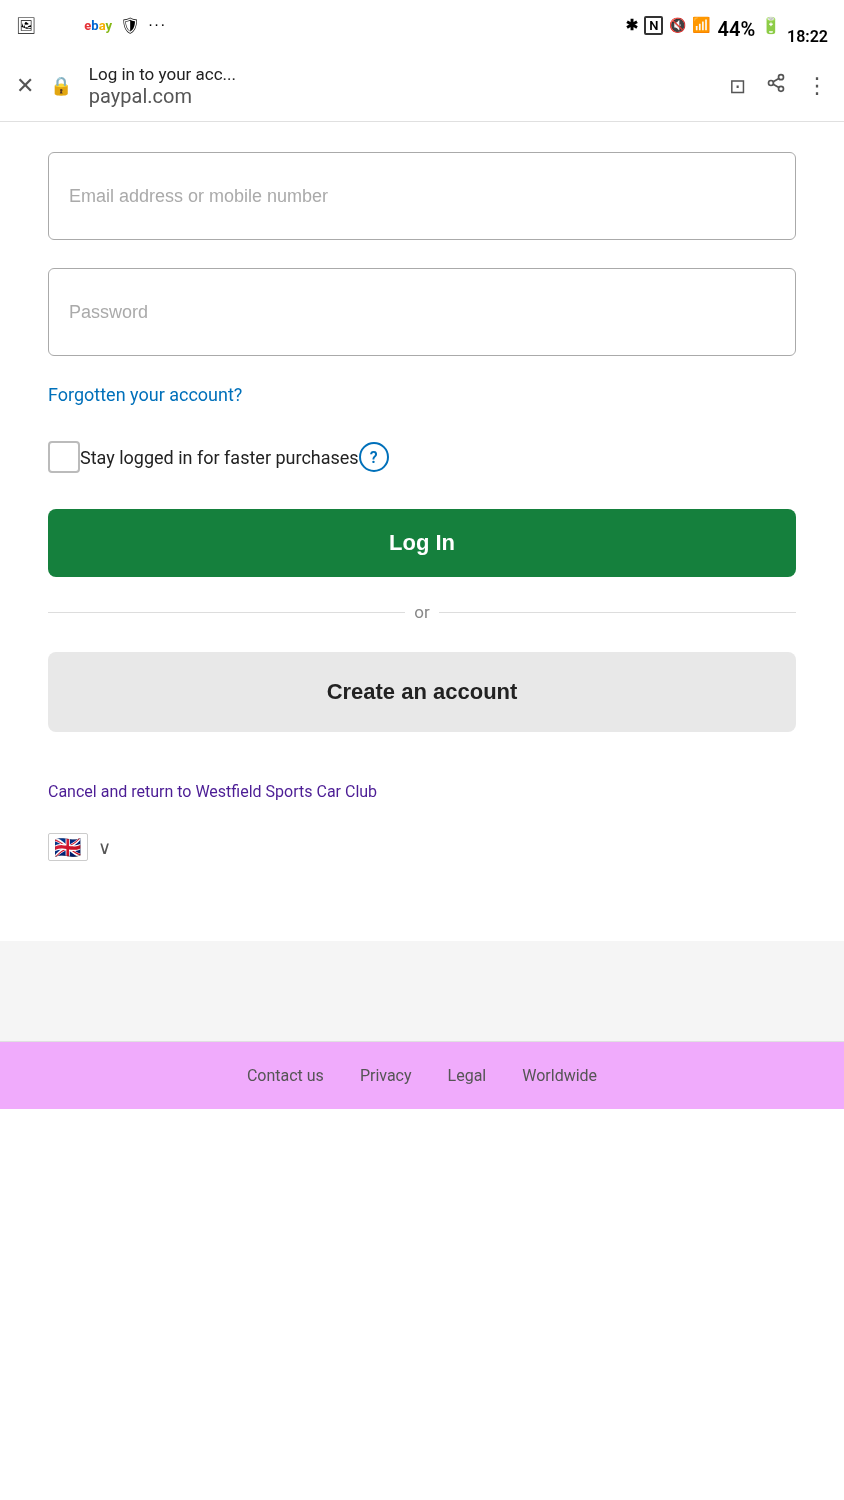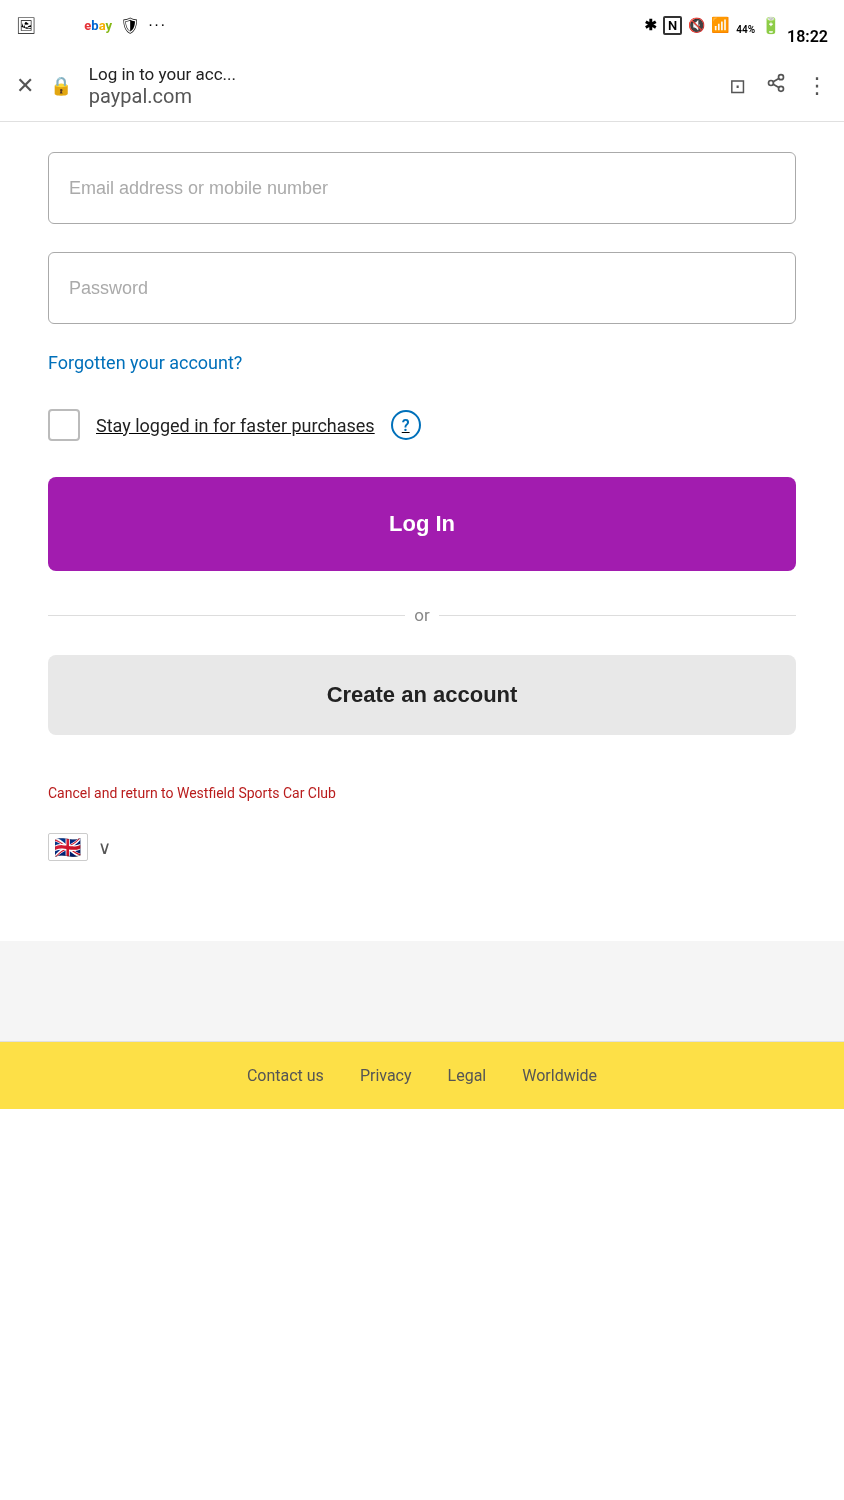--- a/index.html
+++ b/index.html
@@ -75,21 +75,21 @@
       cursor: pointer;
     }
 
     
     .main-content {
       padding: 30px 48px 40px 48px;
     }
 
     .input-field {
       width: 100%;
-      height: 72px;
+      height: 88px;
       border: 1.5px solid #aaa;
       border-radius: 6px;
       font-size: 18px;
       color: #888;
       padding: 0 20px;
       outline: none;
       margin-bottom: 28px;
       background: #fff;
     }
     .input-field::placeholder {
@@ -100,23 +100,21 @@
       color: #0070ba;
       font-size: 18px;
       text-decoration: none;
       display: block;
       margin-bottom: 36px;
     }
 
     .stay-logged-row {
       display: flex;
       align-items: center;
-      gap: 16px;
       margin-bottom: 36px;
-      text-decoration: underline;
     }
     .stay-logged-checkbox {
       width: 32px;
       height: 32px;
       border: 2px solid #bbb;
       border-radius: 4px;
       background: #fff;
       flex-shrink: 0;
       cursor: pointer;
       appearance: none;
@@ -136,29 +134,29 @@
       justify-content: center;
       color: #0070ba;
       font-size: 16px;
       font-weight: 600;
       cursor: pointer;
       flex-shrink: 0;
     }
 
     .login-btn {
       width: 100%;
-      height: 94px;
-      background: #a21caf;
+      height: 68px;
+      background: #15803d;
       border: none;
       border-radius: 8px;
       color: #fff;
       font-size: 22px;
       font-weight: 700;
       cursor: pointer;
-      margin-bottom: 34px;
+      margin-bottom: 25px;
     }
 
     .or-divider {
       display: flex;
       align-items: center;
       gap: 9px;
       margin-bottom: 30px;
     }
     .or-line {
       flex: 1;
@@ -177,22 +175,22 @@
       border: none;
       border-radius: 8px;
       color: #222;
       font-size: 22px;
       font-weight: 700;
       cursor: pointer;
       margin-bottom: 50px;
     }
 
     .cancel-link {
-      color: #b91c1c;
-      font-size: 14px;
+      color: #4c1d95;
+      font-size: 16px;
       text-decoration: none;
       display: block;
       margin-bottom: 32px;
     }
 
     .language-row {
       display: flex;
       align-items: center;
       gap: 10px;
       margin-bottom: 40px;
@@ -214,21 +212,21 @@
       cursor: pointer;
     }
 
     
     .footer-spacer {
       height: 100px;
       background: #f5f5f5;
     }
 
     .footer {
-      background: #fde047;
+      background: #f0abfc;
       border-top: 1px solid #e0e0e0;
       padding: 24px 8px;
       display: flex;
       justify-content: center;
       gap: 36px;
       align-items: center;
     }
     .footer a {
       color: #555;
       font-size: 16px;
@@ -243,21 +241,21 @@
     <span style="font-size:16px;">🖼</span>
     <span style="font-size:13px; font-weight:700; color:#e53238;margin-left:40px;">e<span style="color:#0064d2;">b</span><span style="color:#f5af02;">a</span><span style="color:#86b817;">y</span></span>
     <span style="font-size:16px;">🛡</span>
     <span style="font-size:16px; letter-spacing:2px;">···</span>
   </div>
   <div class="status-bar-right">
     <span style="font-size:15px;">✱</span>
     <span style="font-size:13px; border:2px solid #333; padding:0 3px; border-radius:2px;">N</span>
     <span style="font-size:14px;">🔇</span>
     <span style="font-size:15px;">📶</span>
-    <span style="font-size:10px;margin-top:8px;">44%</span>
+    <span style="font-size:20px;margin-top:8px;">44%</span>
     <span style="font-size:16px;">🔋</span>
     <span style="font-size:16px; font-weight:600;margin-top:22px;">18:22</span>
   </div>
 </div>
 
 <div class="browser-bar">
   <span class="browser-bar-close">✕</span>
   <span style="font-size:18px; color:#555;">🔒</span>
   <div class="browser-bar-url">
     <span class="browser-bar-title">Log in to your acc...</span>

